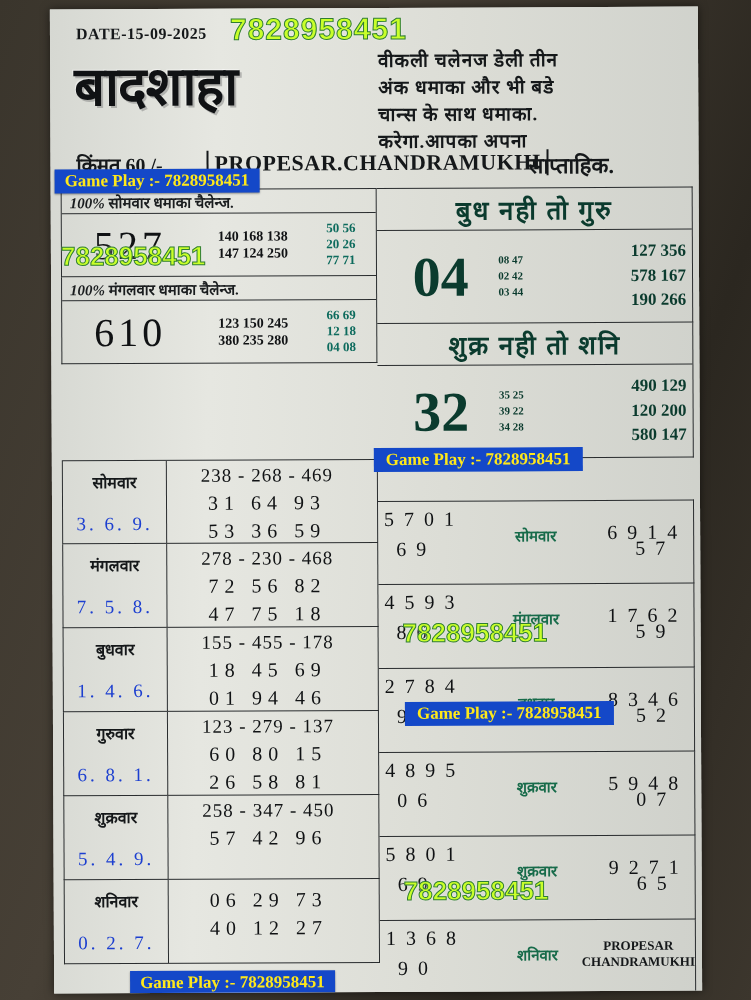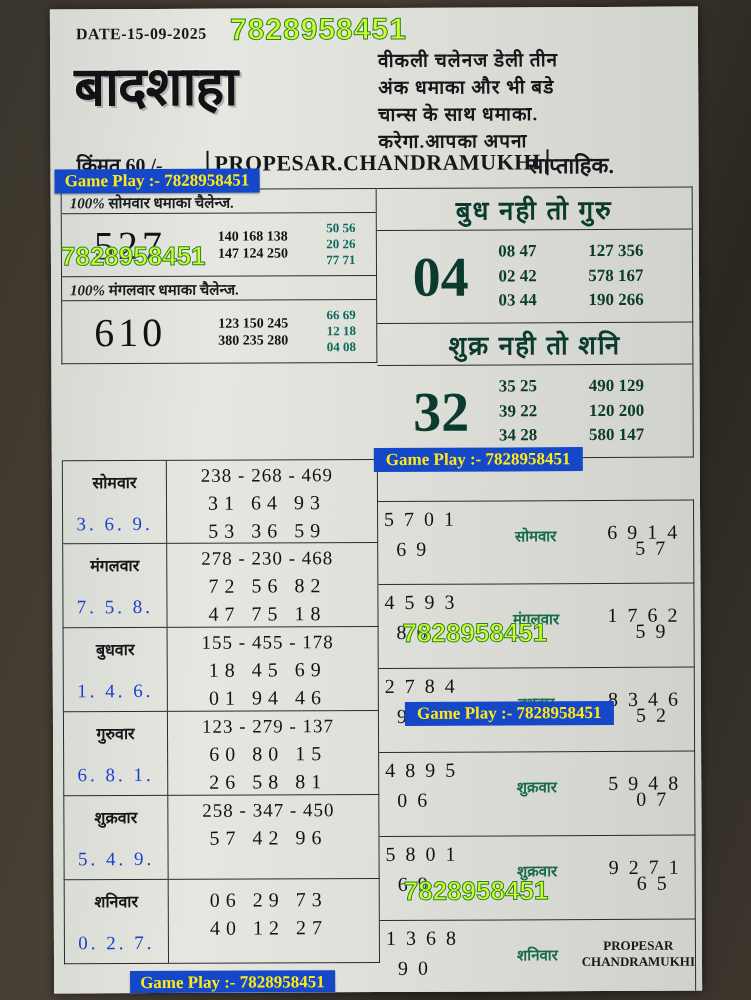--- a/index.html
+++ b/index.html
@@ -180,33 +180,34 @@
   }
   .rbox-num {
     font-size: 56px;
     font-weight: bold;
     color: #0b3b2e;
     width: 118px;
     text-align: center;
     font-family: "Liberation Serif", serif;
   }
   .rbox-pairs {
-    font-size: 17px;
+    font-size: 11px;
     font-weight: bold;
     line-height: 1.45;
     color: #0b3b2e;
     width: 92px;
     text-align: left;
   }
   .rbox-trips {
     font-size: 17px;
     font-weight: bold;
     line-height: 1.45;
     color: #0b3b2e;
     width: 100px;
+    text-align: right;
     font-family: Liberation Serif, serif;
   }
   
   .dayrow {
     display: flex;
     border: 1.5px solid #2a2d2f;
     border-top: none;
     box-sizing: border-box;
     height: 84px;
   }

